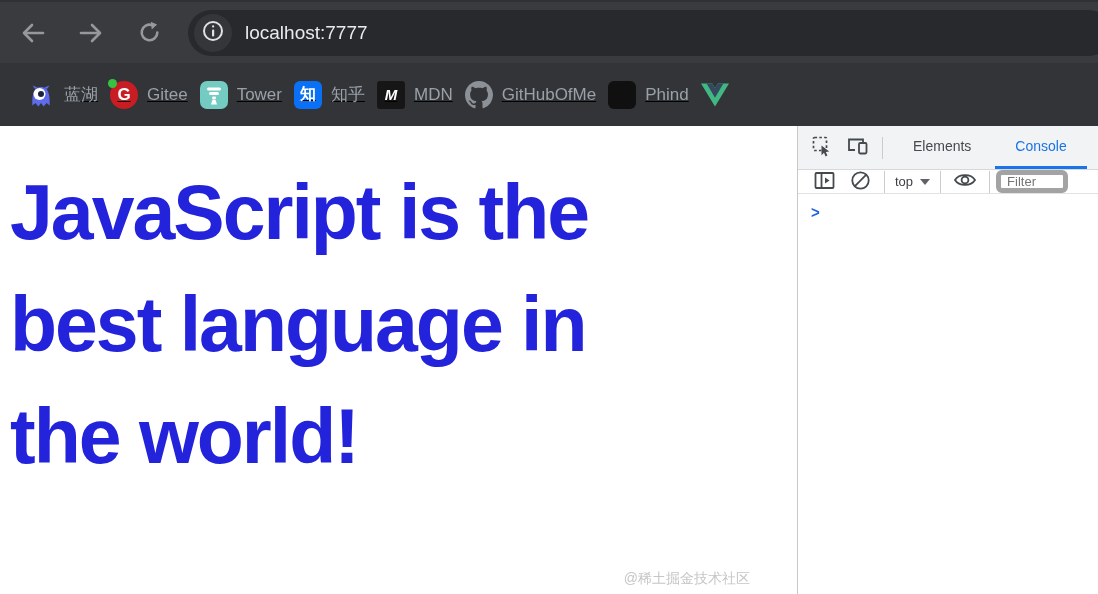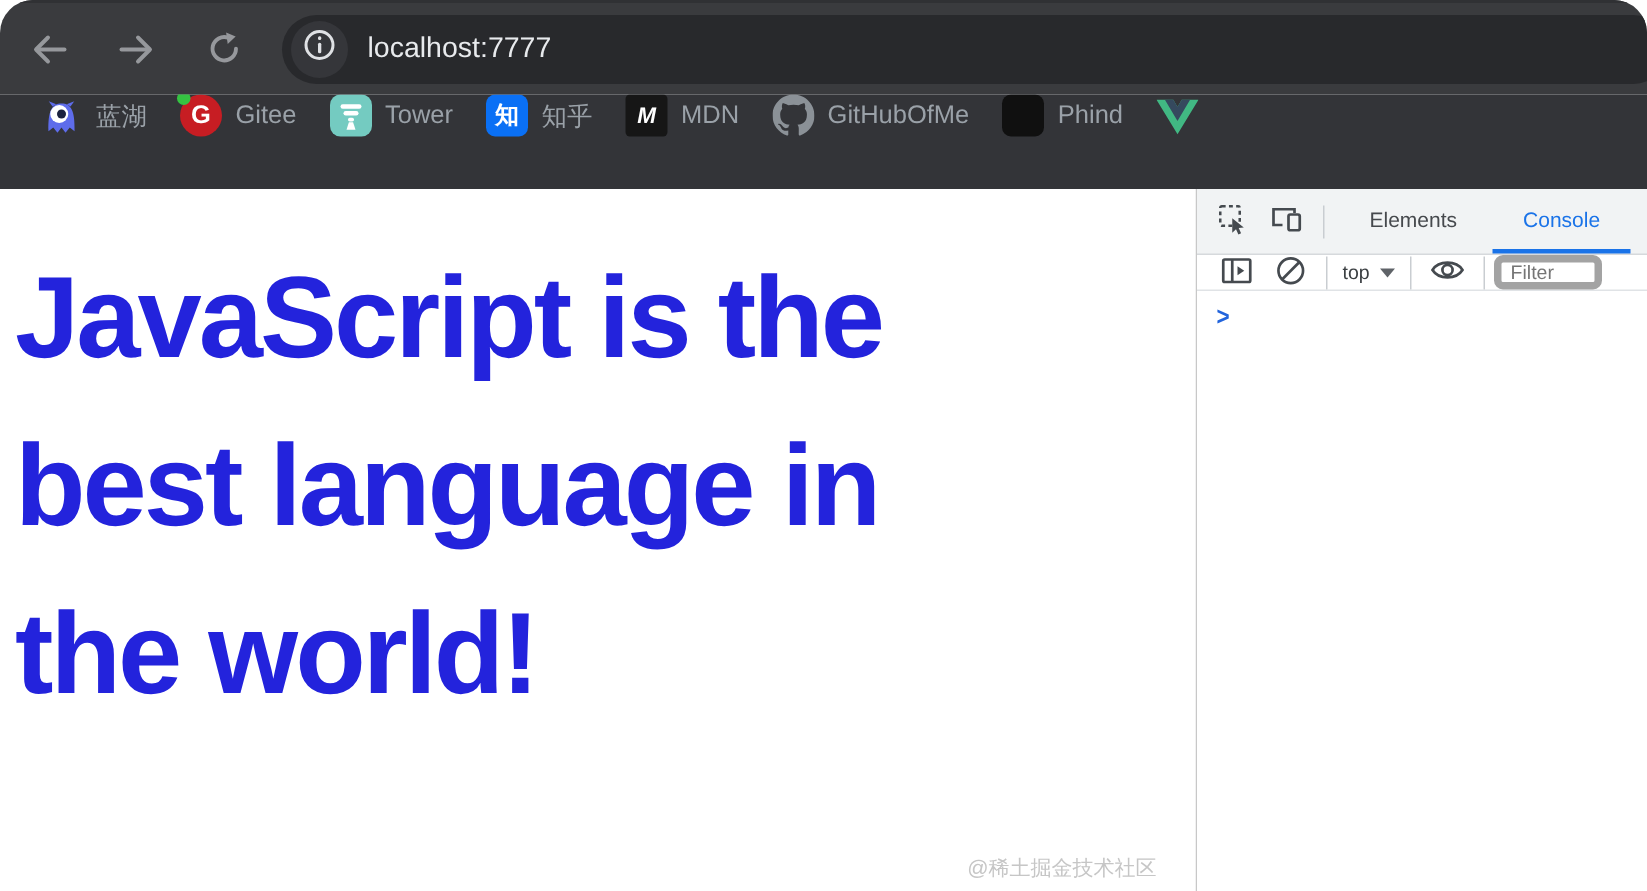--- a/index.html
+++ b/index.html
@@ -1,18 +1,18 @@
 <!DOCTYPE html>
 <html><head>
 <meta charset="utf-8">
 <style>
   * { margin: 0; padding: 0; box-sizing: border-box; }
   html, body { width: 1098px; height: 594px; overflow: hidden; }
   body { font-family: "Liberation Sans", sans-serif; }
-  .window { position: relative; width: 1098px; height: 594px; overflow: hidden; background: #fff; border-radius: 22px; }
+  .window { position: relative; width: 1098px; height: 594px; overflow: hidden; background: #fff; }
 
   
   .toolbar {
     height: 63px; background: #3a3b3e; display: flex; align-items: center;
     border-top: 2px solid #303134; padding-left: 12px;
   }
   .nav-btn {
     width: 42px; height: 42px; border: none; background: transparent;
     display: flex; align-items: center; justify-content: center; border-radius: 50%;
     flex: 0 0 auto; cursor: pointer;
@@ -26,22 +26,22 @@
     display: flex; align-items: center; padding-left: 6px;
   }
   .info-circle {
     width: 38px; height: 38px; border-radius: 50%; background: #35363a;
     display: flex; align-items: center; justify-content: center; flex: 0 0 auto; cursor: pointer;
   }
   .url-text { color: #e8eaed; font-size: 19px; margin-left: 13px; white-space: nowrap; }
 
   
   .bookmarks {
-    height: 63px; background: #333438; display: flex; align-items: flex-start;
-    padding-left: 27px; gap: 22px; overflow: hidden;
+    height: 63px; background: #333438; display: flex; align-items: center;
+    padding-left: 27px; gap: 12px; overflow: hidden; text-decoration: underline;
   }
   .bm-item { display: flex; align-items: center; gap: 9px; flex: 0 0 auto; cursor: pointer; }
   .bm-label { color: #9aa1a8; font-size: 17px; white-space: nowrap; }
   .bm-ico { width: 28px; height: 28px; flex: 0 0 auto; display: flex; align-items: center; justify-content: center; position: relative; }
   .ico-box { width: 28px; height: 28px; display: flex; align-items: center; justify-content: center; font-weight: bold; }
   .ico-gitee { background: #c71d23; border-radius: 50%; color: #fff; font-size: 17px; }
   .gitee-dot { position: absolute; left: -2px; top: -2px; width: 9px; height: 9px; border-radius: 50%; background: #35c342; }
   .ico-tower { background: #74cbc1; border-radius: 7px; }
   .ico-zhihu { background: #0a70f5; border-radius: 6px; color: #fff; font-size: 16px; }
   .ico-mdn { background: #161616; border-radius: 3px; color: #fff; font-size: 15px; font-style: italic; }
@@ -55,21 +55,21 @@
     margin: 30px 0 0 10px; font-size: 77px; font-weight: bold;
     line-height: 112px; letter-spacing: -2px; width: 720px;
   }
   .watermark {
     position: absolute; right: 26px; bottom: 6px; font-size: 14px; color: #c6c6c6;
   }
 
   
   .devtools {
     width: 301px; flex: 0 0 auto; border-left: 1px solid #c8c8c8;
-    display: flex; flex-direction: column; overflow: hidden; background: #fff;
+    display: flex; flex-direction: column; overflow: hidden; background: #fff; margin-left: 21px;
   }
   .dt-tabs {
     height: 44px; background: #f1f3f4; border-bottom: 1px solid #d6d9dc;
     display: flex; align-items: stretch; flex: 0 0 auto;
   }
   .dt-icon-btn {
     width: 36px; border: none; background: transparent; display: flex;
     align-items: center; justify-content: center; cursor: pointer; flex: 0 0 auto;
   }
   .dt-sep { width: 1px; height: 22px; background: #c9cdd1; align-self: center; margin: 0 6px; flex: 0 0 auto; }

